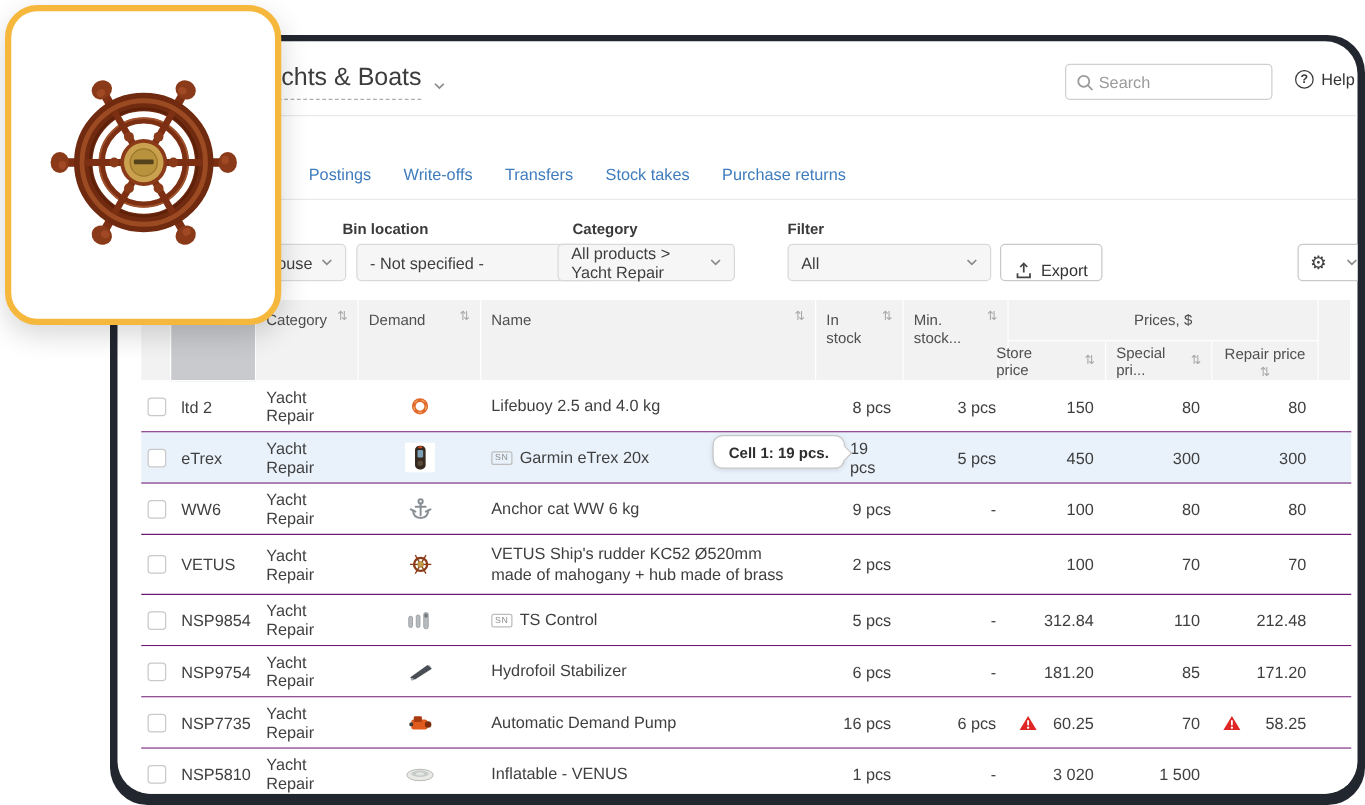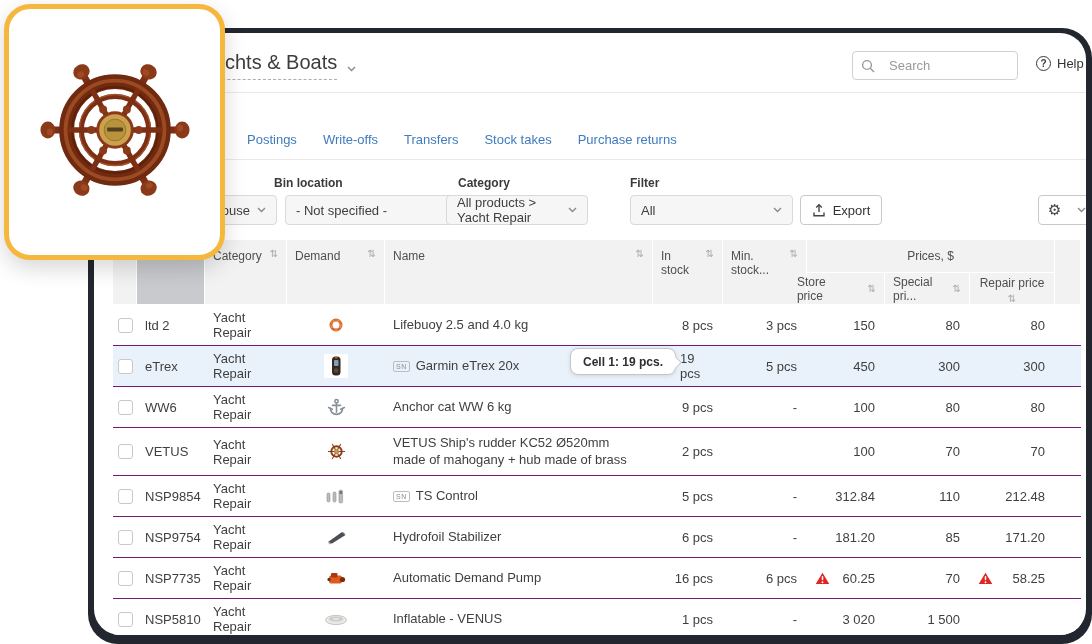--- a/index.html
+++ b/index.html
@@ -20,21 +20,21 @@
          background:var(--frame-dark);border-radius:30px;}
   .content{position:absolute;left:94px;top:33px;width:992px;height:602px;
            background:#fff;border-radius:26px;overflow:hidden;}
 
   
   .pagetitle{position:absolute;left:108px;top:18px;display:flex;align-items:flex-end;gap:10px;}
   .pagetitle .t{font-size:20px;color:#3c3c3c;border-bottom:1px dashed #adadad;padding-bottom:5px;}
   .chev{display:inline-block;width:9px;height:6px;}
   .chev svg{display:block;}
   .searchbox{position:absolute;left:758px;top:18px;width:166px;height:29px;border:1px solid #cfcfcf;
-             border-radius:4px;display:flex;align-items:center;padding:0 8px;gap:14px;background:#fff;}
+             border-radius:4px;display:flex;align-items:center;padding:0 8px;gap:4px;background:#fff;}
   .searchbox input{border:none;outline:none;font-size:13px;color:#555;width:110px;
                    font-family:"Liberation Sans","DejaVu Sans",sans-serif;background:transparent;}
   .searchbox input::placeholder{color:#9a9a9a;}
   .helpbtn{position:absolute;left:942px;top:23px;display:flex;align-items:center;gap:6px;font-size:13px;color:#333;cursor:pointer;}
   .qmark{width:15px;height:15px;border:1.4px solid #3a3a3a;border-radius:50%;display:flex;
          align-items:center;justify-content:center;font-size:10px;font-weight:bold;color:#3a3a3a;}
   .divider{position:absolute;left:0;width:992px;border-bottom:1px solid #e9e9e9;}
 
   
   .tabs{position:absolute;left:153px;top:99px;display:flex;gap:26px;}
@@ -164,21 +164,21 @@
     <div class="flabel" style="left:536px;">Filter</div>
     <div class="dropdown" style="left:536px;width:163px;">
       <span class="val">All</span>
       <span class="chev">
         <svg width="9" height="6" viewBox="0 0 9 6">
             <polyline points="1,1 4.5,4.5 8,1" fill="none" stroke="#8a8a8a" stroke-width="1.4"></polyline>
           </svg>
       </span>
     </div>
 
-    <div class="btn" style="left:706px;width:82px;">
+    <div class="btn" style="left:706px;width:82px;align-items:flex-end;">
       <span style="display:inline-flex;">
         <svg width="14" height="15" viewBox="0 0 14 15">
             <g fill="none" stroke="#444" stroke-width="1.4">
               <line x1="7" y1="2.2" x2="7" y2="9"></line>
               <polyline points="4.2,4.6 7,1.8 9.8,4.6"></polyline>
               <path d="M2 9.5 V12.8 H12 V9.5"></path>
             </g>
           </svg>
       </span>
       <span>Export</span>

